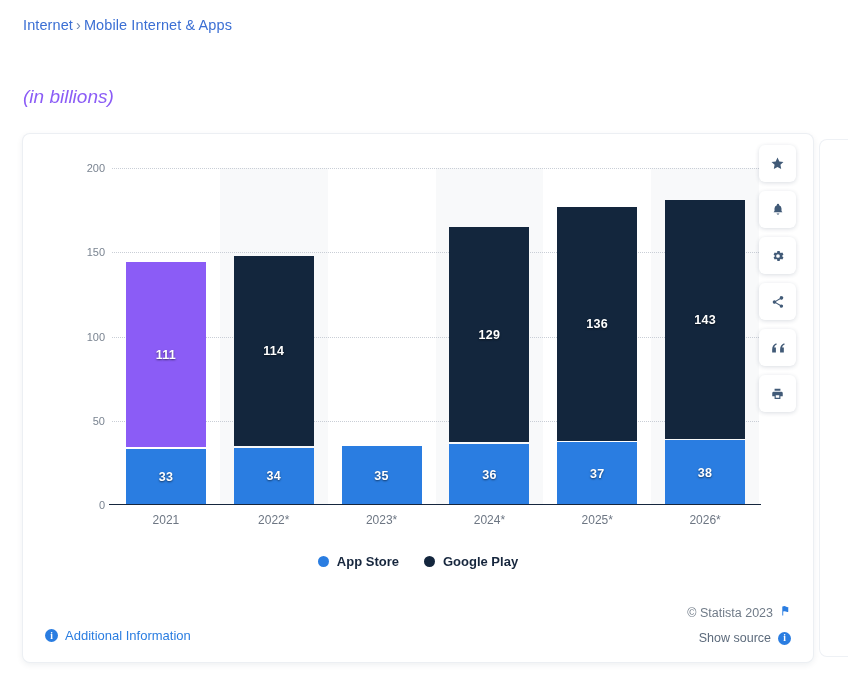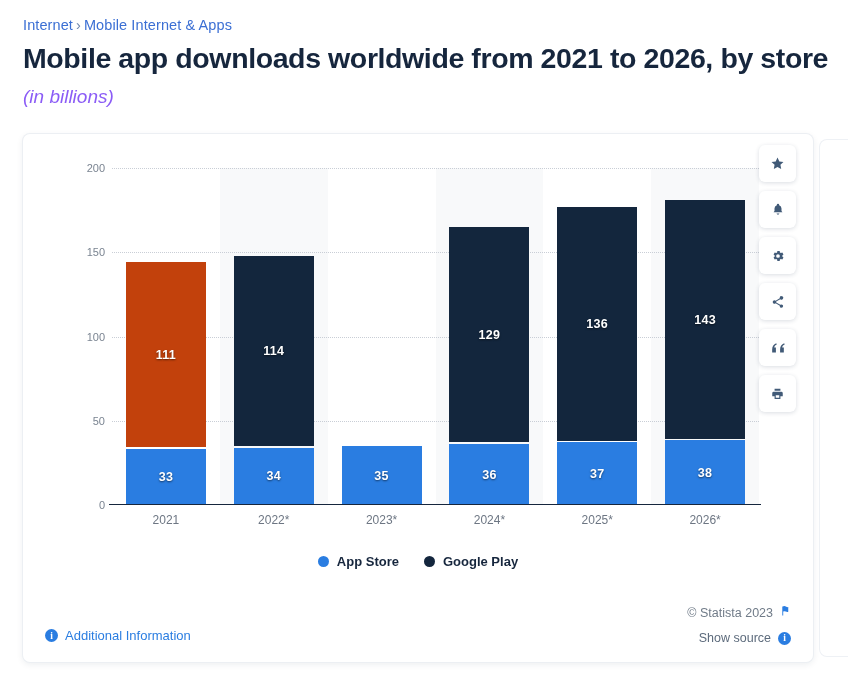--- a/index.html
+++ b/index.html
@@ -141,21 +141,20 @@
 </style>
 </head>
 <body>
 
 <div class="page">
 
   <div class="breadcrumb">
     <a href="#">Internet</a><span class="sep">›</span><a href="#">Mobile Internet &amp; Apps</a>
   </div>
 
-  <h1 class="page-title">Mobile app downloads worldwide from 2021 to 2026, by store</h1>
   <div class="page-subtitle">(in billions)</div>
 
   <div class="card-edge"></div>
 
   <div class="card">
 
     <div class="plot">
       <div class="bands" id="bands">
           <div class="band" style="left: 107.833px; width: 107.833px;"></div>
           <div class="band" style="left: 323.5px; width: 107.833px;"></div>
@@ -170,21 +169,21 @@
       <div id="yticks">
           <div class="ytick" style="top: 337px;">0</div>
           <div class="ytick" style="top: 252.75px;">50</div>
           <div class="ytick" style="top: 168.5px;">100</div>
           <div class="ytick" style="top: 84.25px;">150</div>
           <div class="ytick" style="top: 0px;">200</div>
         </div>
       <div class="yaxis-title">App downloads in billions</div>
       <div id="bars">
           <div class="bar-group" style="left: 13.9167px; width: 80px; height: 242.64px;">
-            <div class="seg top" style="bottom: 57.605px; height: 185.035px; background: #c2410c;">
+            <div class="seg top" style="bottom: 57.605px; height: 185.035px; background: #8b5cf6;">
               <span class="seg-label">111</span>
             </div>
             <div class="seg bottom" style="bottom: 0px; height: 55.605px; background: rgb(42, 125, 225);">
               <span class="seg-label">33</span>
             </div>
           </div>
           <div class="bar-group" style="left: 121.75px; width: 80px; height: 249.38px;">
             <div class="seg top" style="bottom: 59.29px; height: 190.09px; background: rgb(19, 38, 61);">
               <span class="seg-label">114</span>
             </div>

